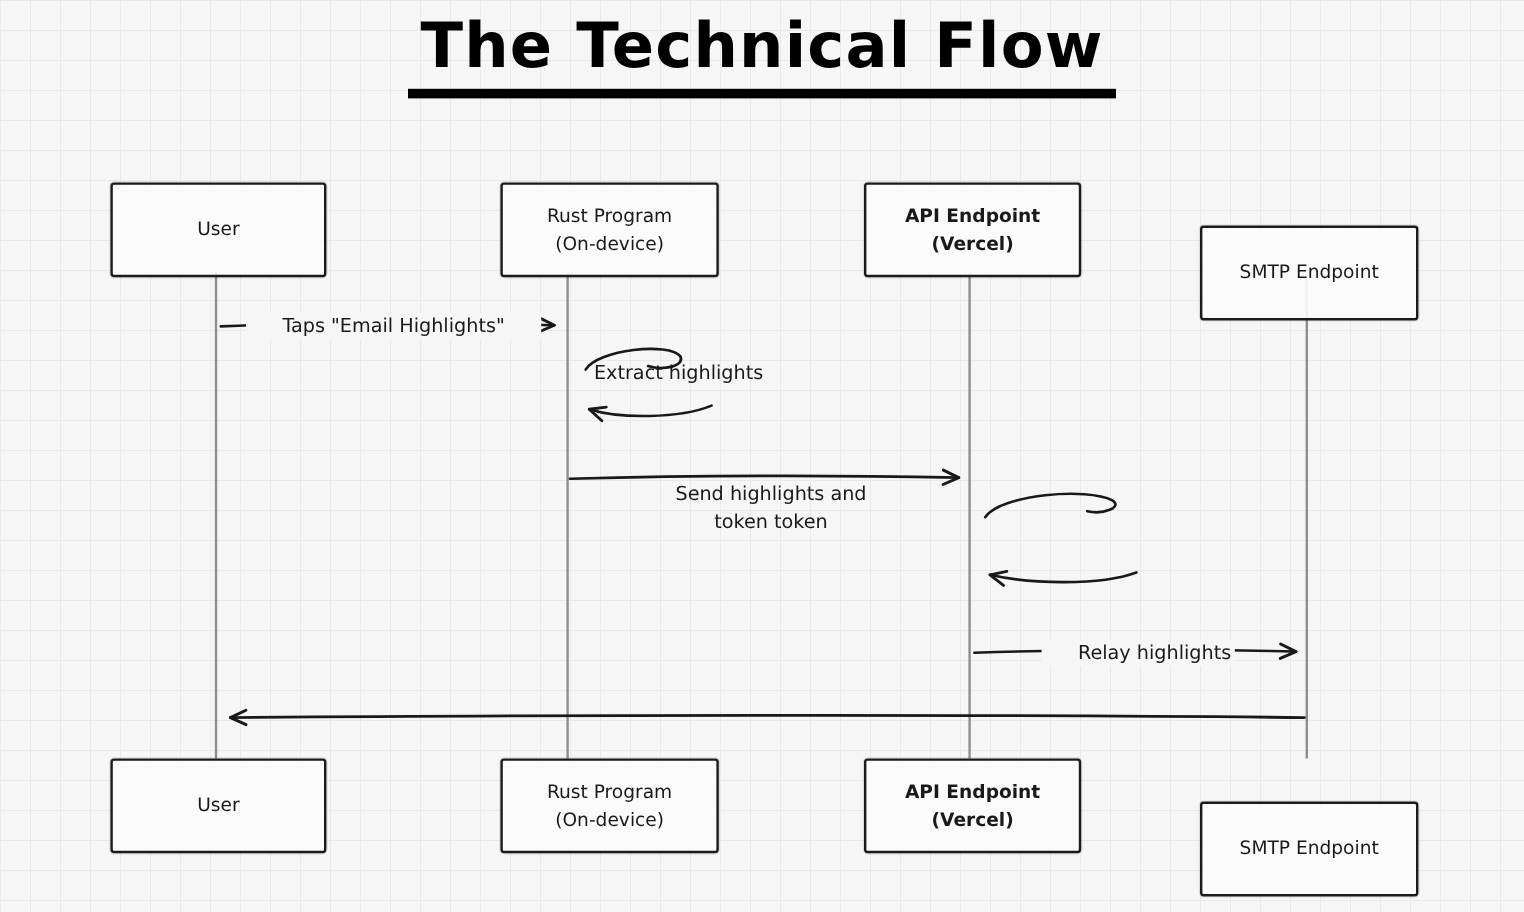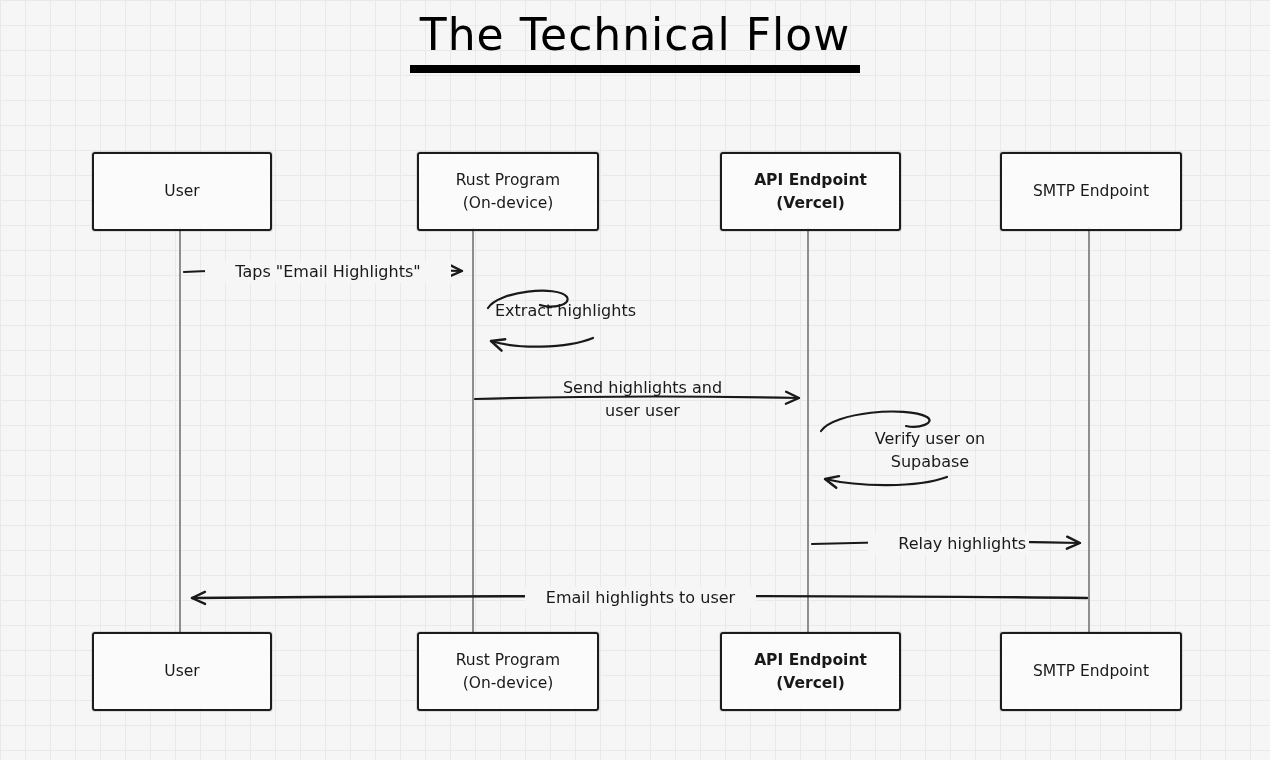--- a/index.html
+++ b/index.html
@@ -17,22 +17,22 @@
       linear-gradient(to right, #e9e9e9 1px, transparent 1px),
       linear-gradient(to bottom, #e9e9e9 1px, transparent 1px);
     background-size:25px 25px;
   }
   .title-wrap{
     position:absolute;top:10px;left:0;width:100%;
     text-align:center;
   }
   .title{
     display:inline-block;
-    font-size:44px;
-    font-weight:normal;
+    font-size:52px;
+    font-weight:bold;
     letter-spacing:1px;
     color:#000;
     border-bottom:8px solid #000;
     padding:0 10px 4px 10px;
     line-height:1.15;
   }
   svg.wires{position:absolute;left:0;top:0;width:1270px;height:760px;}
   .actor-box{
     position:absolute;
     height:75px;
@@ -43,31 +43,31 @@
     display:flex;flex-direction:column;
     align-items:center;justify-content:center;
     font-size:15.5px;line-height:1.45;
     text-align:center;
   }
   .row-top{top:152px;}
   .row-bottom{top:632px;}
   .pos-user{left:92px;width:176px;}
   .pos-rust{left:385px;width:178px;margin-left:32px;}
   .pos-api{left:720px;width:177px;font-weight:bold;}
-  .pos-smtp{left:1000px;width:178px;}
+  .pos-smtp{left:1000px;width:178px;margin-top:36px;}
   .msg-label{
     position:absolute;
     font-size:16px;
     text-align:center;
     line-height:22px;
     white-space:nowrap;
     color:#191919;
   }
   .msg-label.on-line{background:#f6f6f6;padding:0 3px;}
-  .msg-label.two-line{white-space:normal;line-height:23px;}
+  .msg-label.two-line{white-space:normal;line-height:23px;margin-top:24px;}
 </style>
 </head>
 <body>
 
 <div class="canvas">
 
   <div class="title-wrap">
     <span class="title">The Technical Flow</span>
   </div>
 
@@ -127,25 +127,20 @@
   <div class="actor-box row-bottom pos-smtp">
     <span>SMTP Endpoint</span>
   </div>
 
   <div class="msg-label on-line" style="left:205px;top:261px;width:240px;">Taps "Email Highlights"</div>
 
   <div class="msg-label" style="left:478px;top:300px;width:175px;">Extract highlights</div>
 
   <div class="msg-label two-line" style="left:545px;top:376px;width:195px;">
     <div>Send highlights and</div>
-    <div>user user</div>
+    <div>token token</div>
   </div>
 
-  <div class="msg-label two-line" style="left:852px;top:427px;width:156px;">
-    <div>Verify user on</div>
-    <div>Supabase</div>
-  </div>
 
   <div class="msg-label on-line" style="left:868px;top:533px;width:155px;text-align:right;">Relay highlights</div>
 
-  <div class="msg-label on-line" style="left:525px;top:587px;width:225px;">Email highlights to user</div>
 
 </div>
 
 </body></html>

